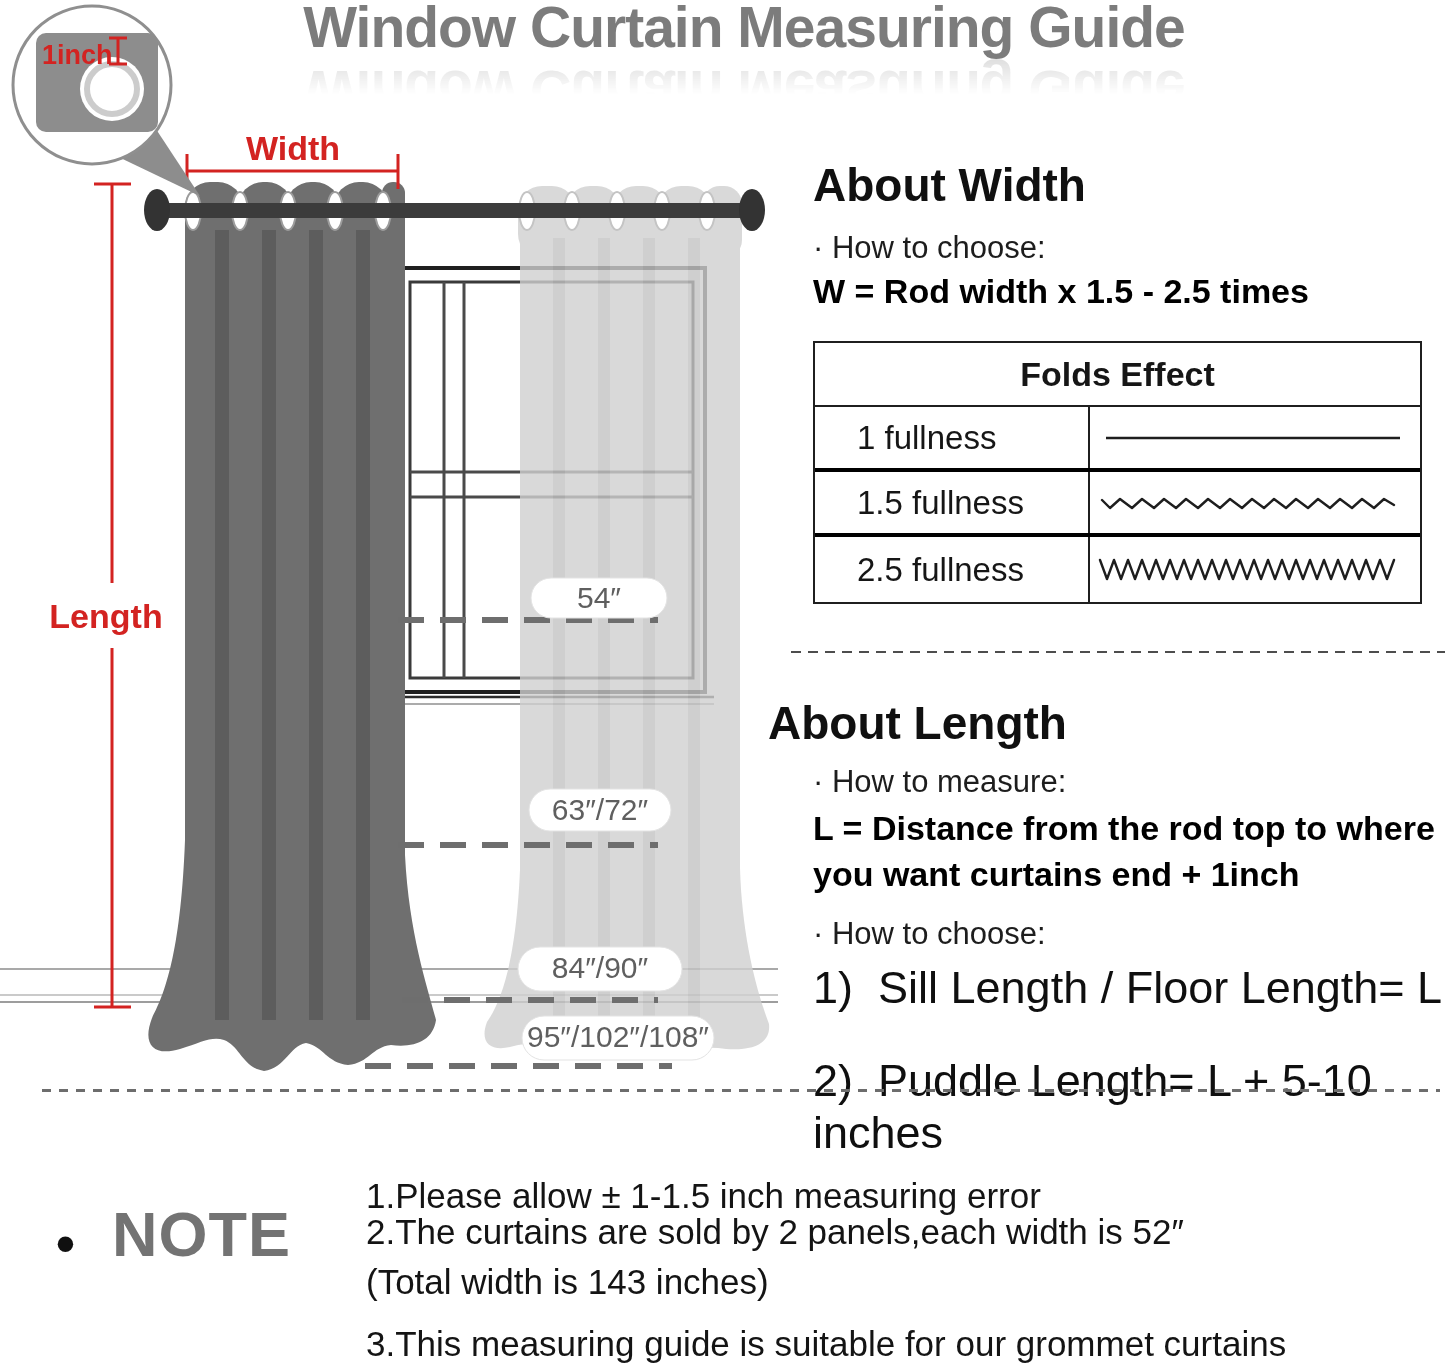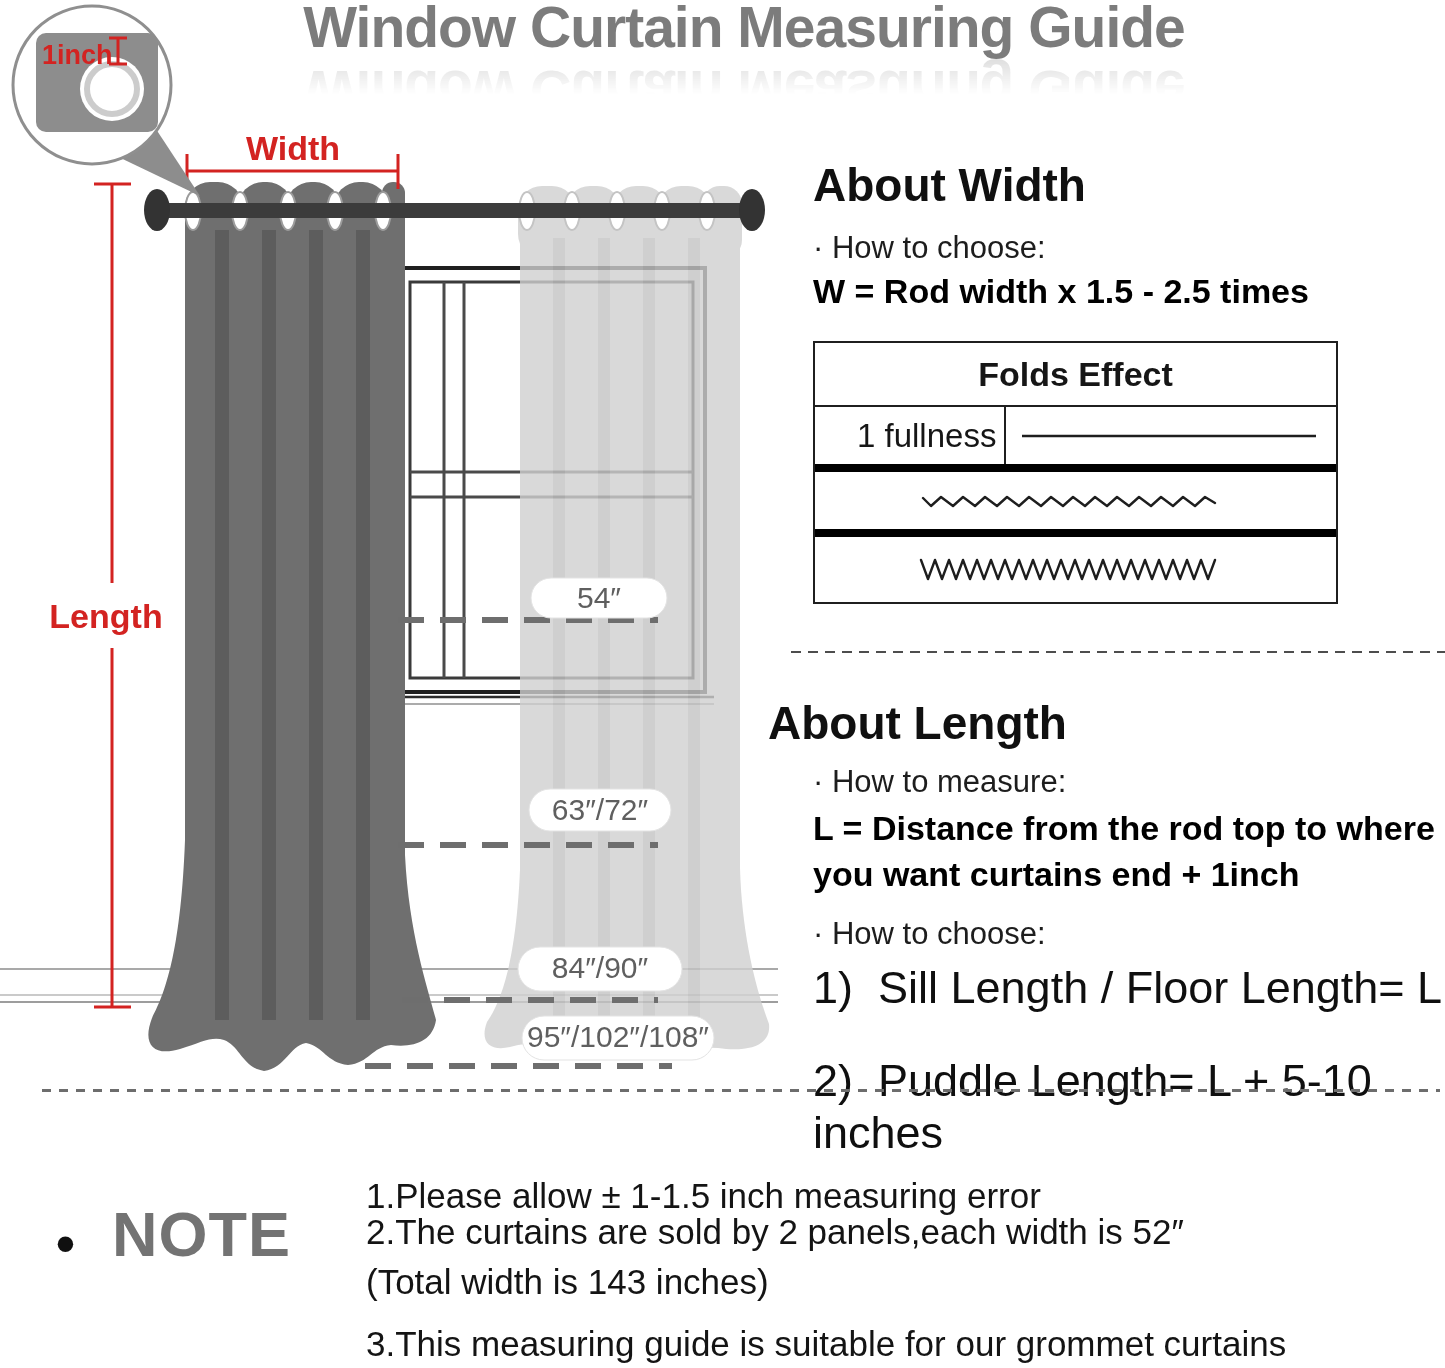--- a/index.html
+++ b/index.html
@@ -26,27 +26,27 @@
   }
 
   
   .section-heading { font-size:46px; font-weight:600; color:#101010; }
   .bullet-line { font-size:31px; font-weight:400; color:#1d1d1d; }
   .formula { font-size:34px; font-weight:600; color:#000000; }
   .opt { font-size:45px; font-weight:500; color:#0f0f0f; white-space:pre-wrap; }
 
   
   .folds-table {
-    left:813px; top:341px; width:525px; border:2px solid #1f1f1f; background:#fff;
+    left:813px; top:341px; width:609px; border:2px solid #1f1f1f; background:#fff;
   }
   .folds-header {
     height:64px; display:flex; align-items:center; justify-content:center;
     font-size:34px; font-weight:600; border-bottom:2px solid #1f1f1f;
   }
-  .folds-row { display:flex; height:65px; border-bottom:8px solid #000000; }
+  .folds-row { display:flex; height:65px; border-bottom:4px solid #000000; }
   .folds-row:last-child { border-bottom:none; }
   .folds-label {
     width:276px; border-right:2px solid #1f1f1f; display:flex; align-items:center;
     padding-left:42px; font-size:33px; font-weight:400;
   }
   .folds-effect { flex:1; display:flex; align-items:center; justify-content:center; }
 
   .dashed-sep {
     height:2px;
     background:repeating-linear-gradient(90deg,#4d4d4d 0 10px, transparent 10px 17px);
@@ -196,27 +196,29 @@
   <div class="folds-header">Folds Effect</div>
   <div class="folds-row">
     <div class="folds-label">1 fullness</div>
     <div class="folds-effect">
       <svg width="330" height="44" viewBox="0 0 330 44">
         <line x1="16" y1="22" x2="310" y2="22" stroke="#1e1e1e" stroke-width="2.4"></line>
       </svg>
     </div>
   </div>
   <div class="folds-row">
+    <div class="folds-label">1.5 fullness</div>
     <div class="folds-effect">
       <svg width="330" height="44" viewBox="0 0 330 44">
         <polyline fill="none" stroke="#1e1e1e" stroke-width="2.4" stroke-linejoin="round" stroke-linecap="round" points="12,19 20,27 30,18 42,27 52,18 64,27 74,18 86,27 96,18 108,27 118,18 130,27 140,18 152,27 162,18 174,27 184,18 196,27 206,18 218,27 228,18 240,27 250,18 262,27 272,18 284,27 294,18 304,24"></polyline>
       </svg>
     </div>
   </div>
   <div class="folds-row">
+    <div class="folds-label">2.5 fullness</div>
     <div class="folds-effect">
       <svg width="330" height="44" viewBox="0 0 330 44">
         <polyline fill="none" stroke="#1e1e1e" stroke-width="2.4" stroke-linejoin="round" stroke-linecap="round" points="10,12 17,31 24,12 31,31 38,12 45,31 52,12 59,31 66,12 73,31 80,12 87,31 94,12 101,31 108,12 115,31 122,12 129,31 136,12 143,31 150,12 157,31 164,12 171,31 178,12 185,31 192,12 199,31 206,12 213,31 220,12 227,31 234,12 241,31 248,12 255,31 262,12 269,31 276,12 283,31 290,12 297,31 304,12"></polyline>
       </svg>
     </div>
   </div>
 </div>
 
 <div class="abs dashed-sep" style="left:791px; top:651px; width:654px;"></div>
 

